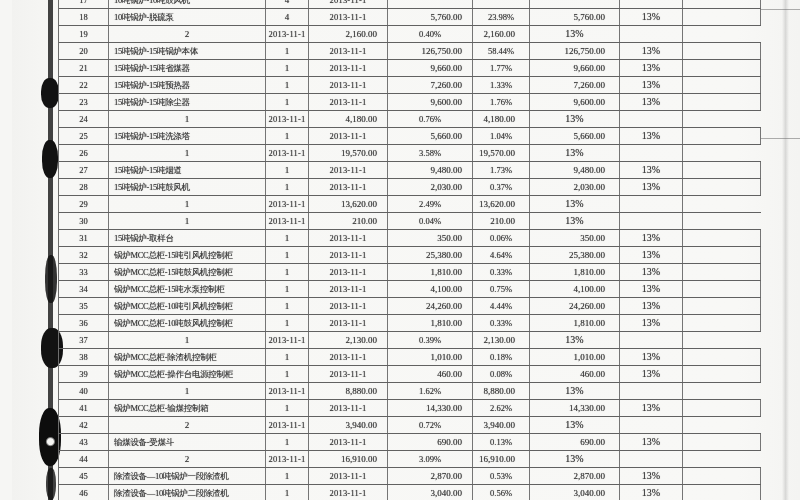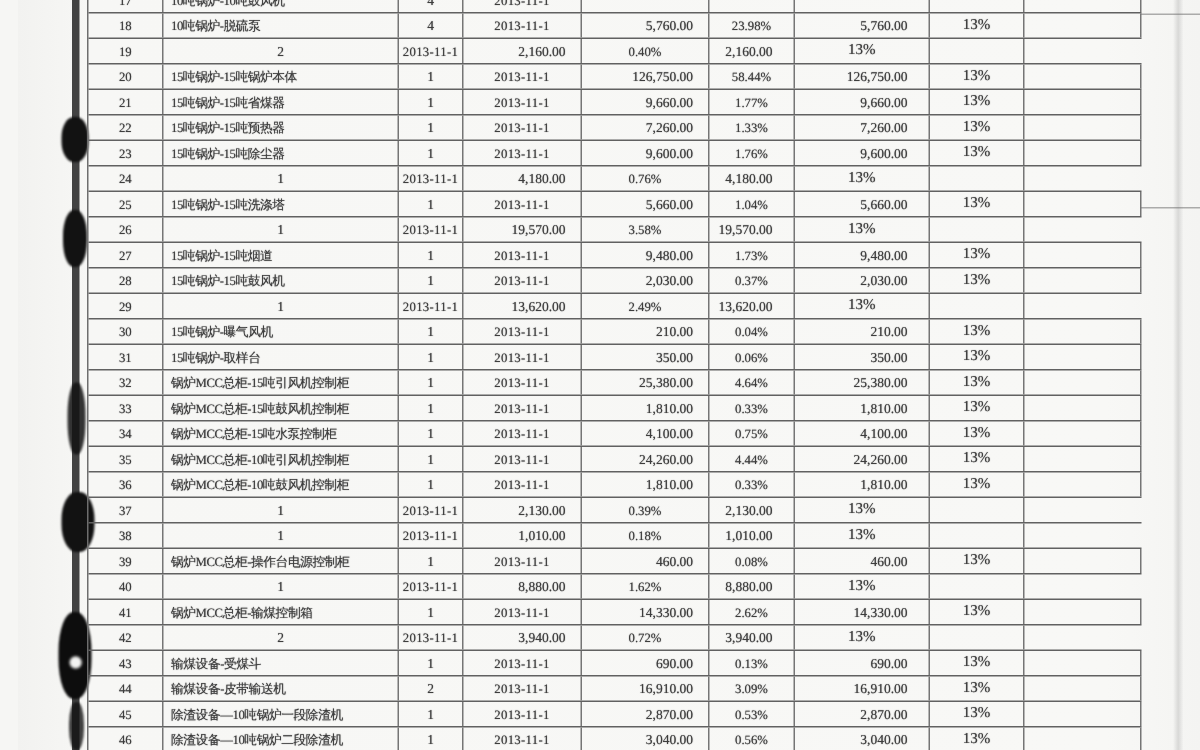--- a/index.html
+++ b/index.html
@@ -208,21 +208,20 @@
         <div class="cell c-qty">1</div>
         <div class="cell c-date">2013-11-1</div>
         <div class="cell c-amt">13,620.00</div>
         <div class="cell c-pct">2.49%</div>
         <div class="cell c-amt2">13,620.00</div>
         <div class="cell c-vat">13%</div>
         <div class="cell c-blank"></div>
       </div>
       <div class="row">
         <div class="cell c-seq">30</div>
-        <div class="cell c-name">15吨锅炉-曝气风机</div>
         <div class="cell c-qty">1</div>
         <div class="cell c-date">2013-11-1</div>
         <div class="cell c-amt">210.00</div>
         <div class="cell c-pct">0.04%</div>
         <div class="cell c-amt2">210.00</div>
         <div class="cell c-vat">13%</div>
         <div class="cell c-blank"></div>
       </div>
       <div class="row">
         <div class="cell c-seq">31</div>
@@ -295,20 +294,21 @@
         <div class="cell c-qty">1</div>
         <div class="cell c-date">2013-11-1</div>
         <div class="cell c-amt">2,130.00</div>
         <div class="cell c-pct">0.39%</div>
         <div class="cell c-amt2">2,130.00</div>
         <div class="cell c-vat">13%</div>
         <div class="cell c-blank"></div>
       </div>
       <div class="row">
         <div class="cell c-seq">38</div>
+        <div class="cell c-name">锅炉MCC总柜-除渣机控制柜</div>
         <div class="cell c-qty">1</div>
         <div class="cell c-date">2013-11-1</div>
         <div class="cell c-amt">1,010.00</div>
         <div class="cell c-pct">0.18%</div>
         <div class="cell c-amt2">1,010.00</div>
         <div class="cell c-vat">13%</div>
         <div class="cell c-blank"></div>
       </div>
       <div class="row">
         <div class="cell c-seq">39</div>
@@ -358,21 +358,20 @@
         <div class="cell c-qty">1</div>
         <div class="cell c-date">2013-11-1</div>
         <div class="cell c-amt">690.00</div>
         <div class="cell c-pct">0.13%</div>
         <div class="cell c-amt2">690.00</div>
         <div class="cell c-vat">13%</div>
         <div class="cell c-blank"></div>
       </div>
       <div class="row">
         <div class="cell c-seq">44</div>
-        <div class="cell c-name">输煤设备-皮带输送机</div>
         <div class="cell c-qty">2</div>
         <div class="cell c-date">2013-11-1</div>
         <div class="cell c-amt">16,910.00</div>
         <div class="cell c-pct">3.09%</div>
         <div class="cell c-amt2">16,910.00</div>
         <div class="cell c-vat">13%</div>
         <div class="cell c-blank"></div>
       </div>
       <div class="row">
         <div class="cell c-seq">45</div>

